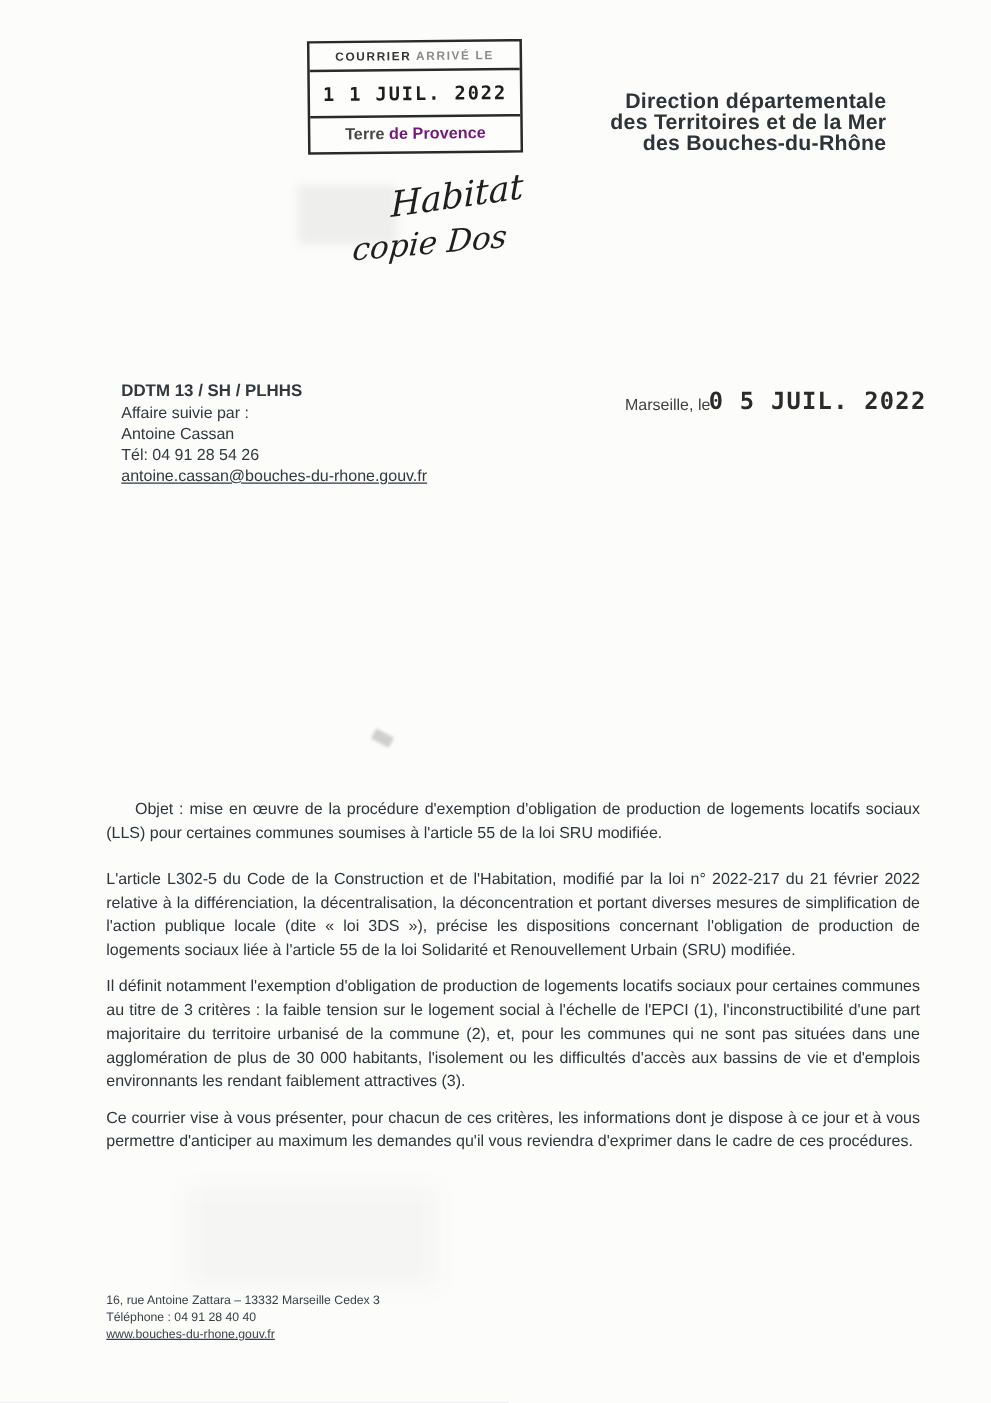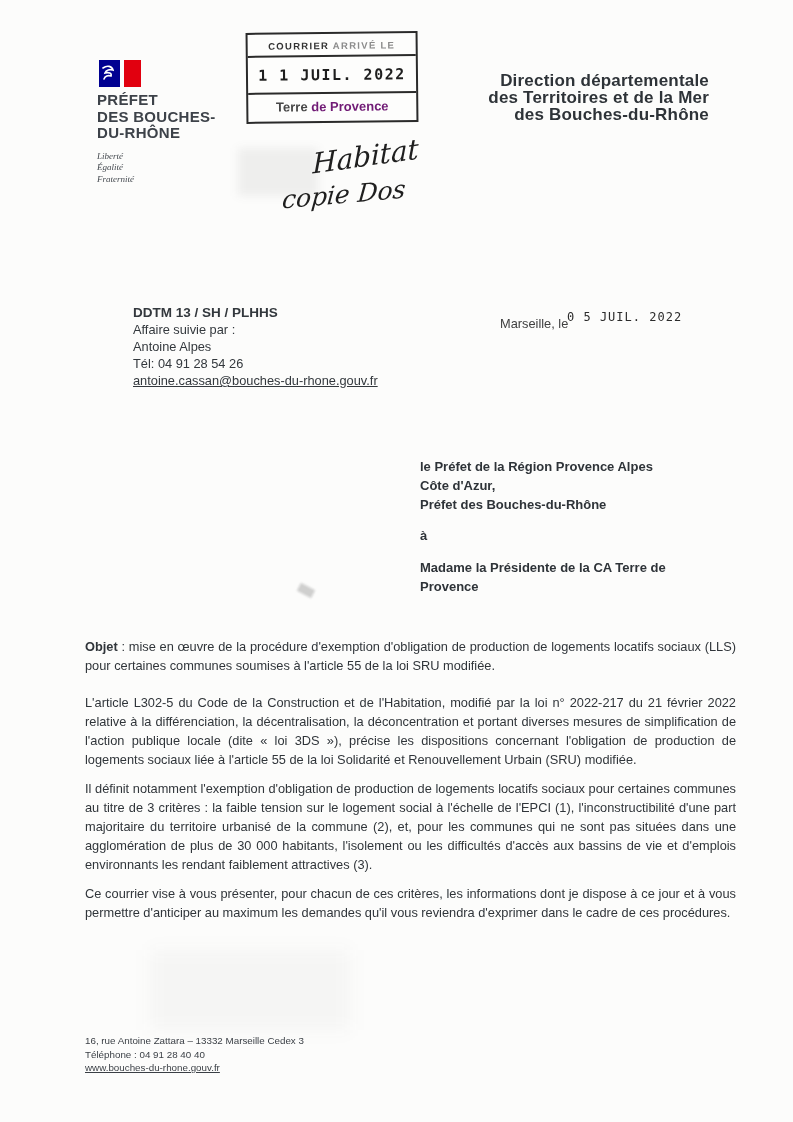--- a/index.html
+++ b/index.html
@@ -42,108 +42,79 @@
   .ghost2{position:absolute;left:150px;top:950px;width:200px;height:80px;
     background:rgba(60,60,60,.035);filter:blur(9px);}
   .smudge{position:absolute;left:298px;top:586px;width:16px;height:9px;
     background:rgba(90,90,90,.28);filter:blur(1.2px);transform:rotate(28deg);}
   
   .direction{position:absolute;right:84px;top:72px;text-align:right;
     font-weight:bold;font-size:17px;line-height:17px;color:#2e3338;
     letter-spacing:.2px;}
   
   .sender{position:absolute;left:97px;top:304px;font-size:12.8px;line-height:17px;
-    color:#33383d;margin-left:36px;}
+    color:#33383d;}
   .sender .service{font-weight:bold;font-size:13.5px;}
   .sender a{color:#33383d;text-decoration:underline;}
   
   .dateline{position:absolute;left:500px;top:316px;font-size:12.8px;color:#404040;}
   .date-stamp{position:absolute;left:567px;top:310px;
-    font-family:"DejaVu Sans Mono",monospace;font-weight:normal;font-size:12px;
+    font-family:"DejaVu Sans Mono",monospace;font-weight:bold;font-size:19px;
     letter-spacing:1px;color:#2b2b2b;white-space:nowrap;}
   
   .recipient{position:absolute;left:420px;top:457px;font-weight:bold;
     font-size:13px;line-height:19px;color:#2e3338;}
   .recipient .sep{margin:12px 0 13px;}
   
   .body-text{position:absolute;left:85px;top:637px;width:651px;
     font-size:12.8px;line-height:19px;text-align:justify;color:#30353a;}
   .body-text p{margin:0 0 10px;}
   .body-text p.subject{margin-bottom:18px;}
-  .body-text .lbl{font-weight:bold;}
+  .body-text .lbl{font-weight:normal;margin-left:23px;}
   
   .footer{position:absolute;left:85px;top:1034px;font-size:9.8px;
     line-height:13.5px;color:#3a3f45;}
   .footer a{color:#3a3f45;text-decoration:underline;}
 </style>
 </head>
 <body>
 
 <div class="page">
 
   <div class="ghost1"></div>
   <div class="ghost2"></div>
   <div class="smudge"></div>
 
-  <div class="logo-block">
-    <div class="flag">
-      <div class="blue">
-        <svg class="marianne" width="16" height="18" viewBox="0 0 16 18">
-          <path d="M2 3 C6 0, 11 1, 12 5 C9 4, 5 5, 4 8 C8 7, 11 8, 10 11 C7 10, 4 11, 3 14" stroke="#ffffff" stroke-width="1.6" fill="none" stroke-linecap="round"></path>
-        </svg>
-      </div>
-      <div class="gap"></div>
-      <div class="red"></div>
-    </div>
-    <div class="prefet-name">
-      <div>PRÉFET</div>
-      <div>DES BOUCHES-</div>
-      <div>DU-RHÔNE</div>
-    </div>
-    <div class="motto">
-      <div>Liberté</div>
-      <div>Égalité</div>
-      <div>Fraternité</div>
-    </div>
-  </div>
 
   <div class="stamp">
     <div class="stamp-row1"><span>COURRIER</span><span class="faded"> ARRIVÉ LE</span></div>
     <div class="stamp-row2">1 1 JUIL. 2022</div>
     <div class="stamp-row3"><span>Terre</span><span class="faded"> de Provence</span></div>
   </div>
 
   <div class="hand hand1">Habitat</div>
   <div class="hand hand2">copie Dos</div>
 
   <div class="direction">
     <div>Direction départementale</div>
     <div>des Territoires et de la Mer</div>
     <div>des Bouches-du-Rhône</div>
   </div>
 
   <div class="sender">
     <div class="service">DDTM 13 / SH / PLHHS</div>
     <div>Affaire suivie par :</div>
-    <div>Antoine Alpes</div>
+    <div>Antoine Cassan</div>
     <div>Tél: 04 91 28 54 26</div>
     <div><a href="#">antoine.cassan@bouches-du-rhone.gouv.fr</a></div>
   </div>
 
   <div class="dateline">Marseille, le</div>
   <div class="date-stamp">0 5 JUIL. 2022</div>
 
-  <div class="recipient">
-    <div>le Préfet de la Région Provence Alpes</div>
-    <div>Côte d'Azur,</div>
-    <div>Préfet des Bouches-du-Rhône</div>
-    <div class="sep">à</div>
-    <div>Madame la Présidente de la CA Terre de</div>
-    <div>Provence</div>
-  </div>
 
   <div class="body-text">
     <p class="subject"><span class="lbl">Objet</span><span> : mise en œuvre de la procédure d'exemption d'obligation de production de logements locatifs sociaux (LLS) pour certaines communes soumises à l'article 55 de la loi SRU modifiée.</span></p>
     <p>L'article L302-5 du Code de la Construction et de l'Habitation, modifié par la loi n° 2022-217 du 21 février 2022 relative à la différenciation, la décentralisation, la déconcentration et portant diverses mesures de simplification de l'action publique locale (dite « loi 3DS »), précise les dispositions concernant l'obligation de production de logements sociaux liée à l'article 55 de la loi Solidarité et Renouvellement Urbain (SRU) modifiée.</p>
     <p>Il définit notamment l'exemption d'obligation de production de logements locatifs sociaux pour certaines communes au titre de 3 critères : la faible tension sur le logement social à l'échelle de l'EPCI (1), l'inconstructibilité d'une part majoritaire du territoire urbanisé de la commune (2), et, pour les communes qui ne sont pas situées dans une agglomération de plus de 30 000 habitants, l'isolement ou les difficultés d'accès aux bassins de vie et d'emplois environnants les rendant faiblement attractives (3).</p>
     <p>Ce courrier vise à vous présenter, pour chacun de ces critères, les informations dont je dispose à ce jour et à vous permettre d'anticiper au maximum les demandes qu'il vous reviendra d'exprimer dans le cadre de ces procédures.</p>
   </div>
 
   <div class="footer">
     <div>16, rue Antoine Zattara  – 13332 Marseille Cedex 3</div>

